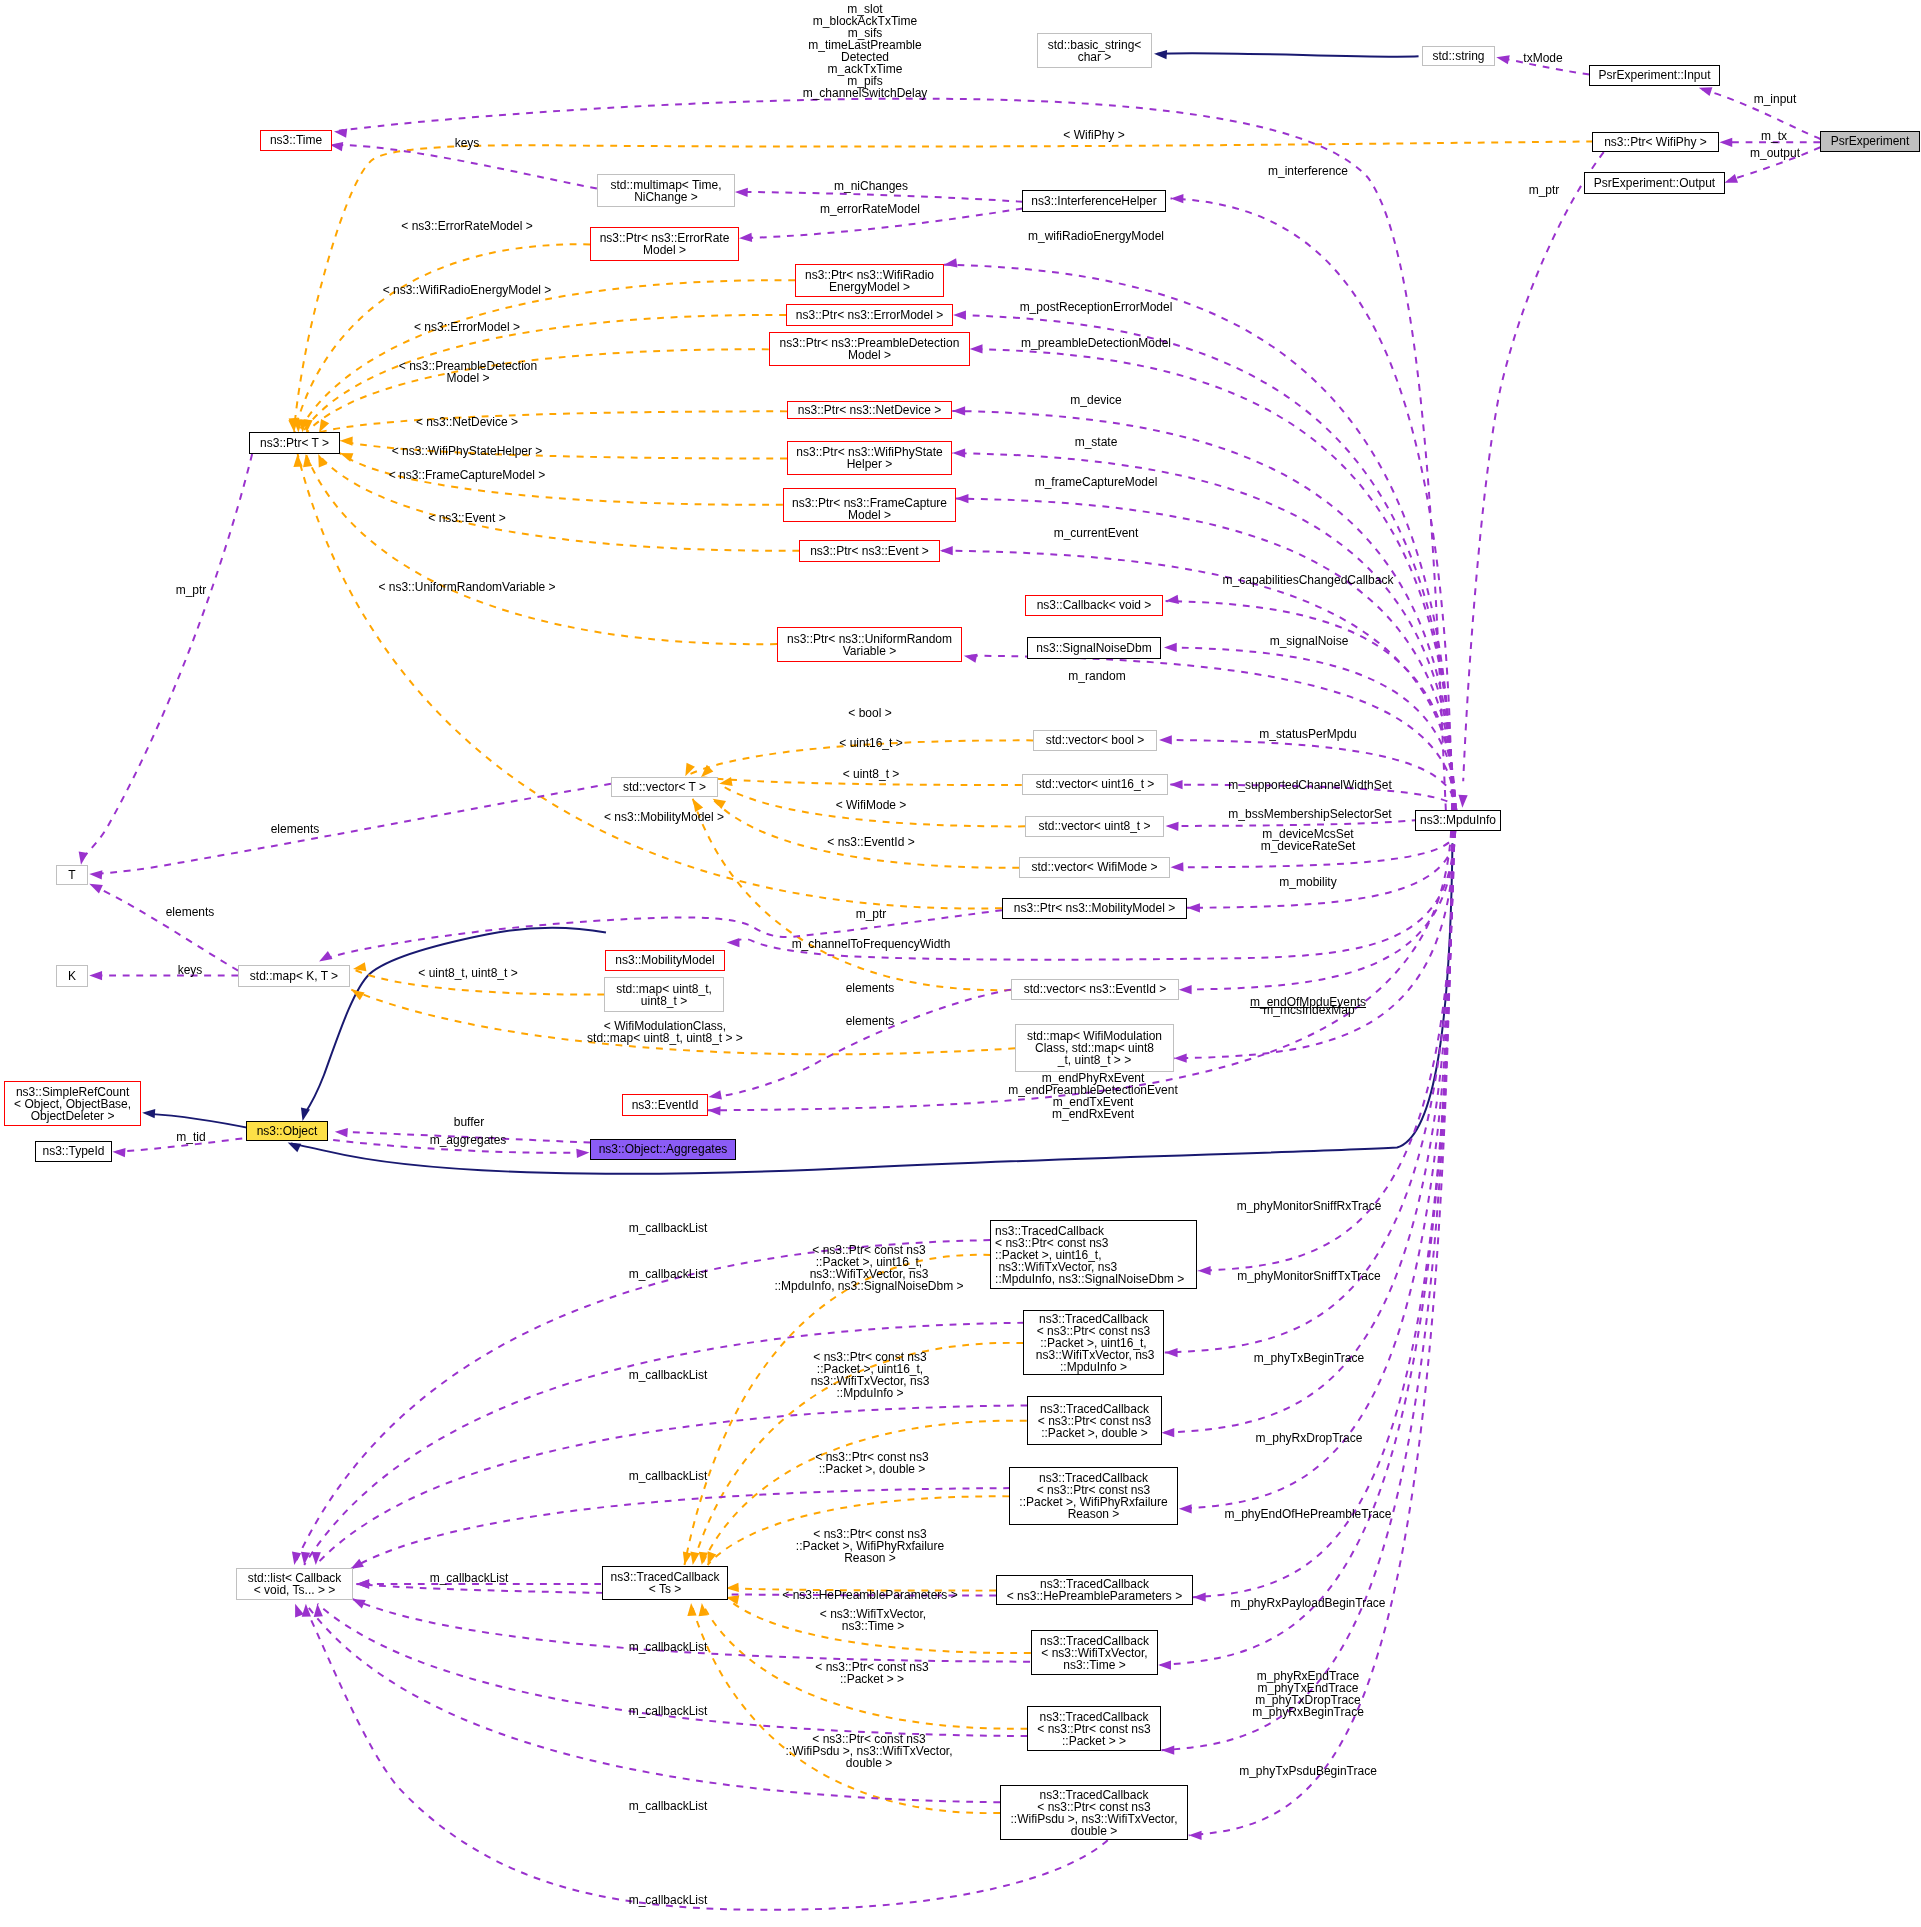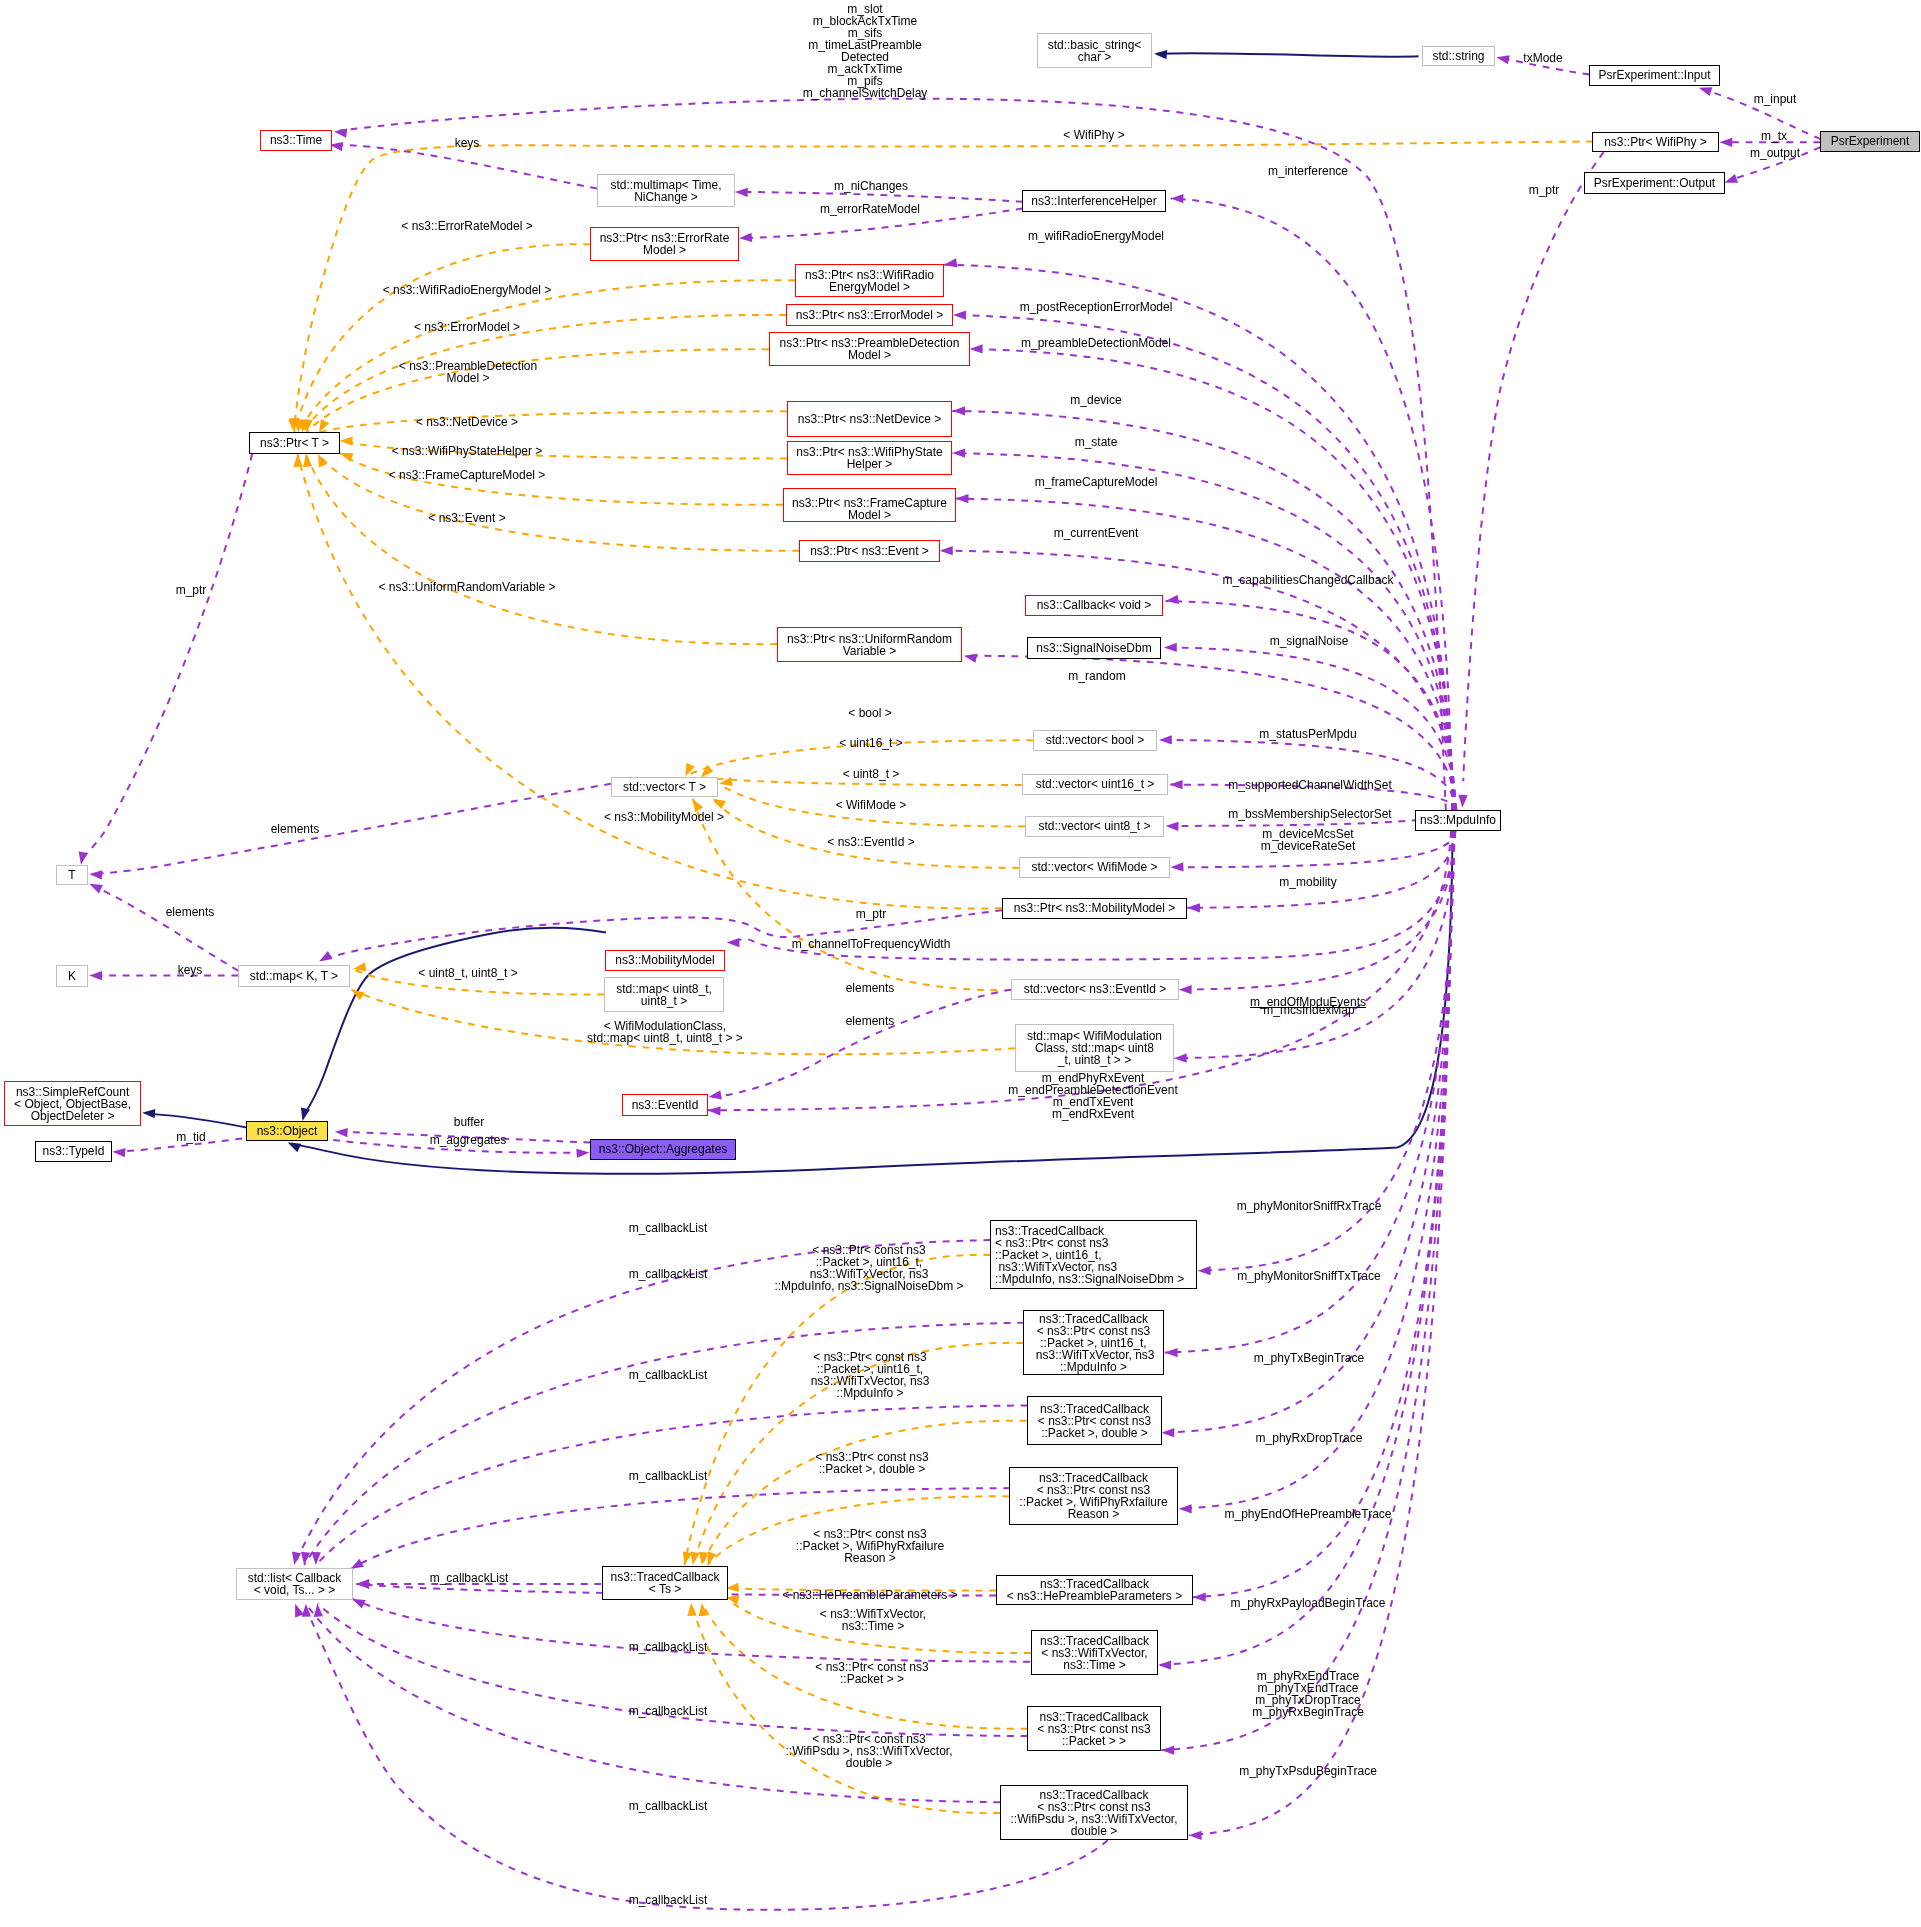--- a/index.html
+++ b/index.html
@@ -403,21 +403,21 @@
       <span class="txt">ns3::Ptr&lt; ns3::WifiRadio
 EnergyModel &gt;</span>
     </div>
 <div class="node red" style="left:786px;top:304px;width:167px;height:21.5px;border-color:#ff0000;background:#ffffff;">
       <span class="txt">ns3::Ptr&lt; ns3::ErrorModel &gt;</span>
     </div>
 <div class="node red" style="left:769px;top:332px;width:201px;height:34px;border-color:#ff0000;background:#ffffff;">
       <span class="txt">ns3::Ptr&lt; ns3::PreambleDetection
 Model &gt;</span>
     </div>
-<div class="node red" style="left:787px;top:401px;width:165px;height:36px;border-color:#ff0000;background:#ffffff;">
+<div class="node red" style="left:787px;top:401px;width:165px;height:18px;border-color:#ff0000;background:#ffffff;">
       <span class="txt">ns3::Ptr&lt; ns3::NetDevice &gt;</span>
     </div>
 <div class="node black" style="left:249px;top:432px;width:91px;height:21.5px;border-color:#000000;background:#ffffff;">
       <span class="txt">ns3::Ptr&lt; T &gt;</span>
     </div>
 <div class="node red" style="left:787px;top:441px;width:165px;height:34px;border-color:#ff0000;background:#ffffff;">
       <span class="txt">ns3::Ptr&lt; ns3::WifiPhyState
 Helper &gt;</span>
     </div>
 <div class="node red" style="left:783px;top:488px;width:173px;height:34px;border-color:#ff0000;background:#ffffff;align-items:flex-end;">

